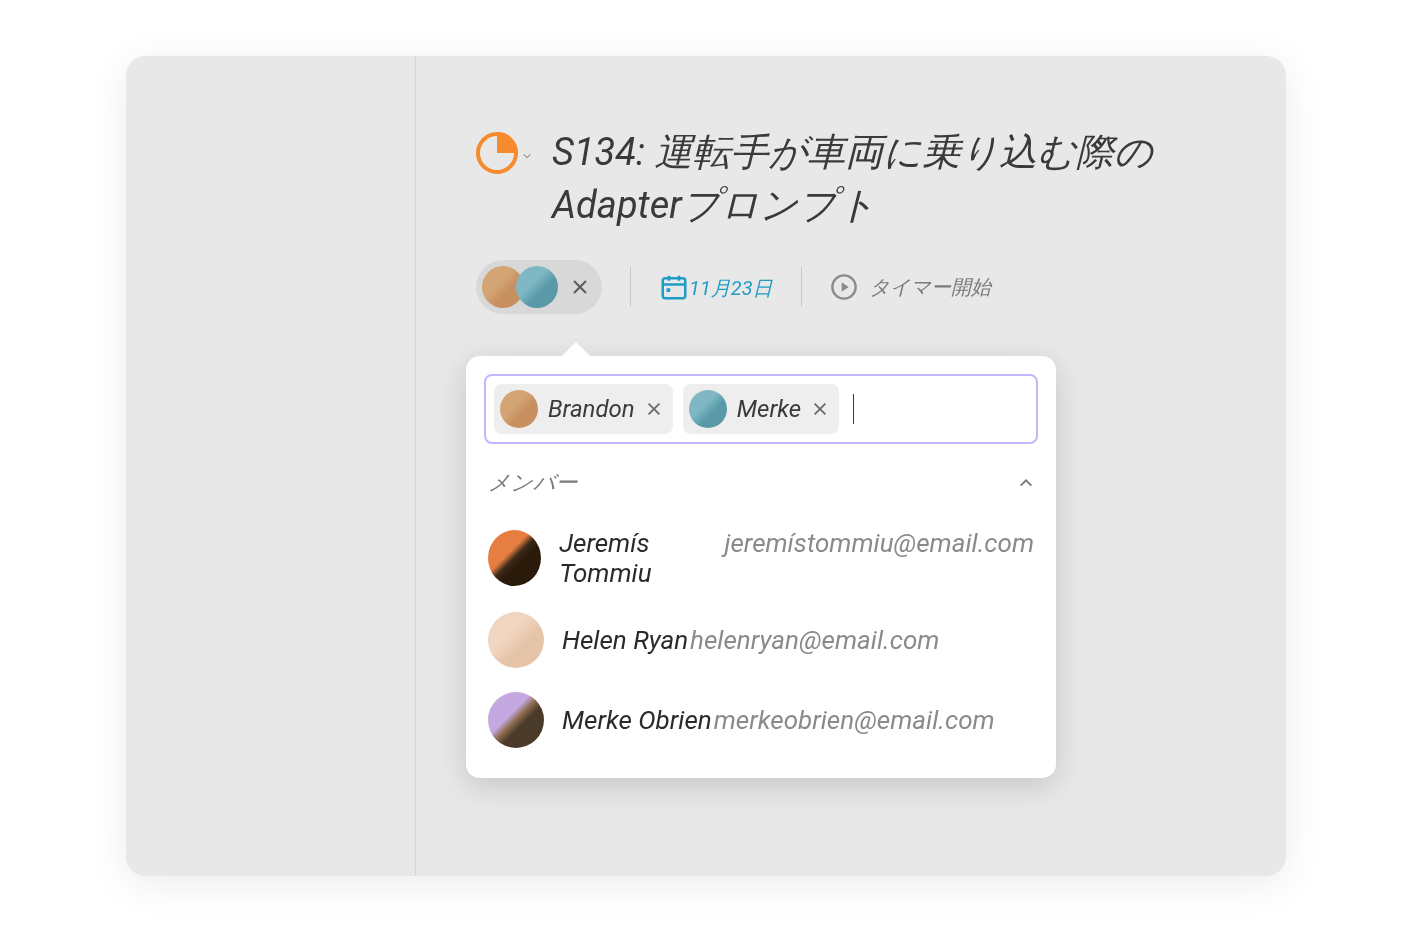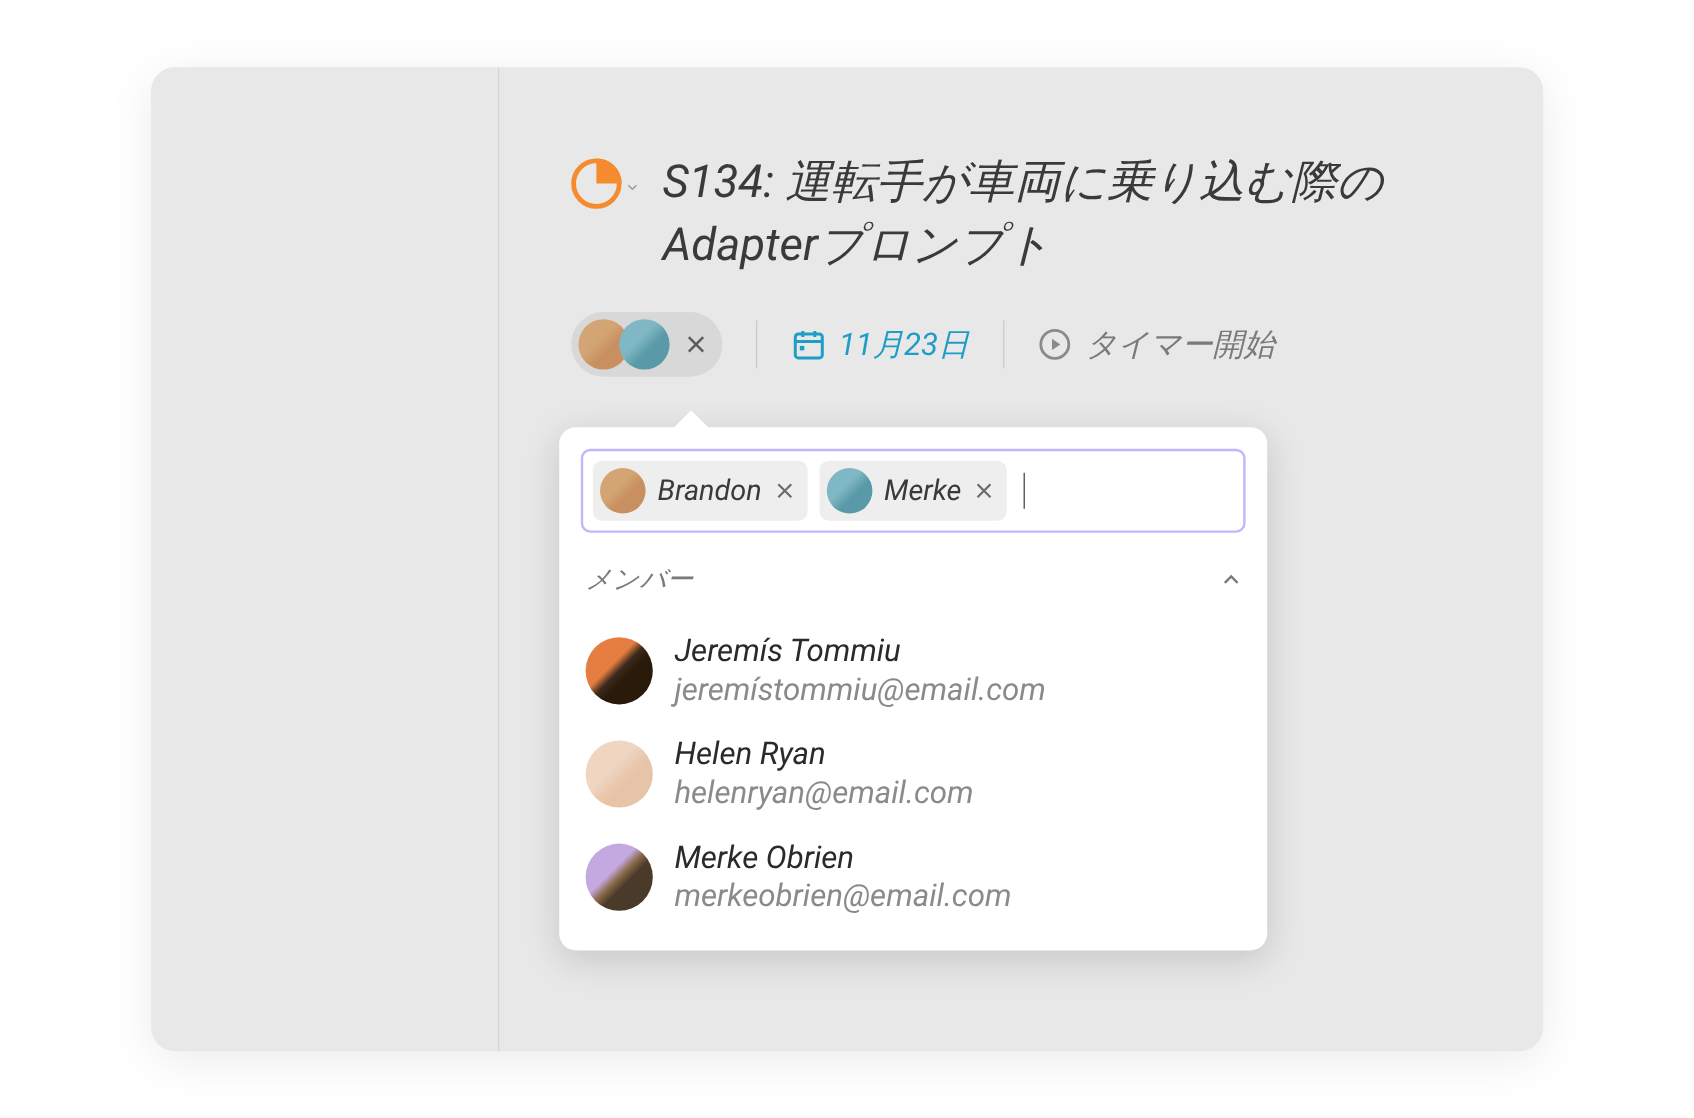--- a/index.html
+++ b/index.html
@@ -120,35 +120,34 @@
       margin-left: 8px;
     }
     .vdivider {
       width: 1px;
       height: 40px;
       background: #c8c8c8;
       margin: 0 28px;
     }
     .date-chip {
       display: flex;
-      align-items: center;
-      gap: 10px;
+      align-items: flex-end;
       color: #1f9dc7;
-      font-size: 26px;
+      font-size: 20px;
       cursor: pointer;
     }
     .calendar-icon {
       width: 30px;
       height: 30px;
     }
     .timer-chip {
       display: flex;
       align-items: center;
       gap: 12px;
-      font-size: 26px;
+      font-size: 20px;
       color: #7a7a7a;
       cursor: pointer;
     }
     .play-icon {
       width: 28px;
       height: 28px;
       color: #8a8a8a;
     }
     .dropdown-panel {
       position: absolute;
@@ -228,21 +227,21 @@
       gap: 18px;
       padding: 12px 4px;
       cursor: pointer;
     }
     .member-row .avatar {
       width: 56px;
       height: 56px;
     }
     .member-info {
       display: flex;
-      flex-direction: column;
+      flex-direction: row;
       gap: 2px;
     }
     .member-name {
       font-size: 26px;
       color: #2a2a2a;
     }
     .member-email {
       font-size: 26px;
       color: #8a8a8a;
     }

